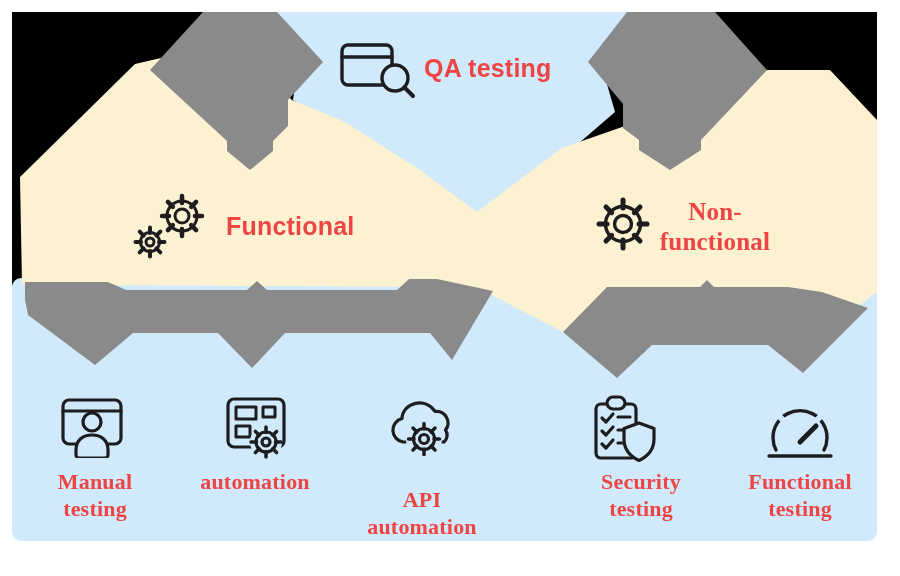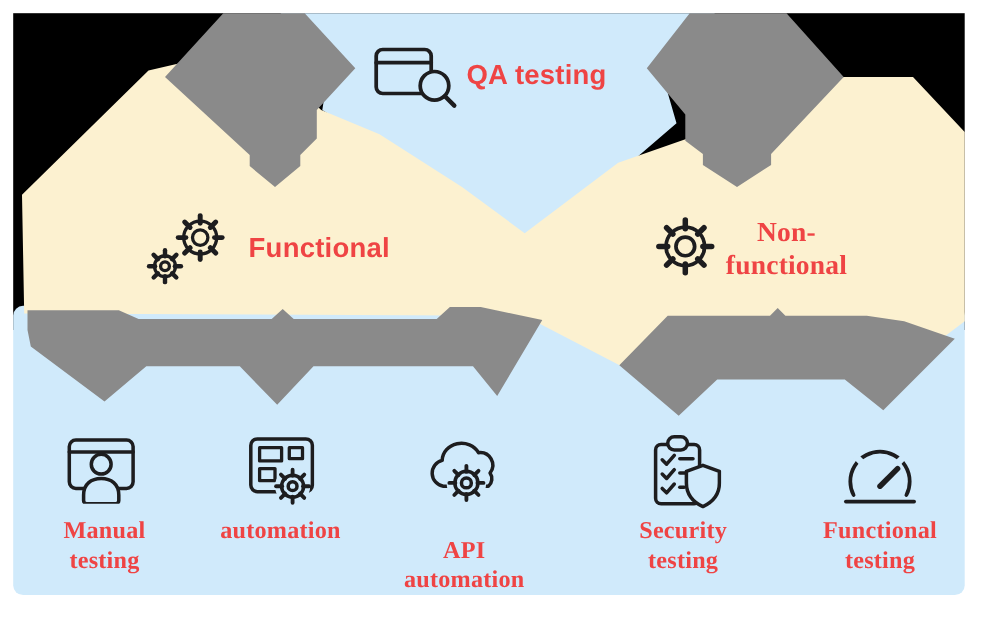--- a/index.html
+++ b/index.html
@@ -147,21 +147,21 @@
     <rect x="4" y="10" width="40" height="54" rx="5"></rect>
     <rect x="15" y="3" width="18" height="12" rx="6" fill="#d0eafb"></rect>
     <path d="M10,24 l4,4 l7,-8"></path>
       <line x1="26" y1="23" x2="38" y2="23"></line>
     <path d="M10,37 l4,4 l7,-8"></path>
       <line x1="26" y1="36" x2="31" y2="36"></line>
     <path d="M10,50 l4,4 l7,-8"></path>
       <line x1="26" y1="49" x2="30" y2="49"></line>
     <path d="M47,29 l15,5.5 V45 c0,11 -6.5,17.5 -15,21.5 c-8.5,-4 -15,-10.5 -15,-21.5 V34.5 Z" fill="#d0eafb"></path>
   </svg>
-  <div class="lbl lbl-leaf" style="left:526px;top:468px">
+  <div class="lbl lbl-leaf" style="left:546px;top:468px">
     <span class="line">Security</span>
     <span class="line">testing</span>
   </div>
 
   <svg class="icon" style="left:765px;top:398px" width="70" height="62" viewBox="0 0 70 62" fill="none" stroke="#1d1d1f" stroke-width="3.4" stroke-linecap="round" stroke-linejoin="round">
     <path d="M11,52 A27,27 0 1 1 59,52"></path>
     <g stroke-width="6" stroke="#d0eafb">
       <line x1="13" y1="17" x2="20" y2="24"></line>
       <line x1="50" y1="24" x2="57" y2="17"></line>
     </g>

